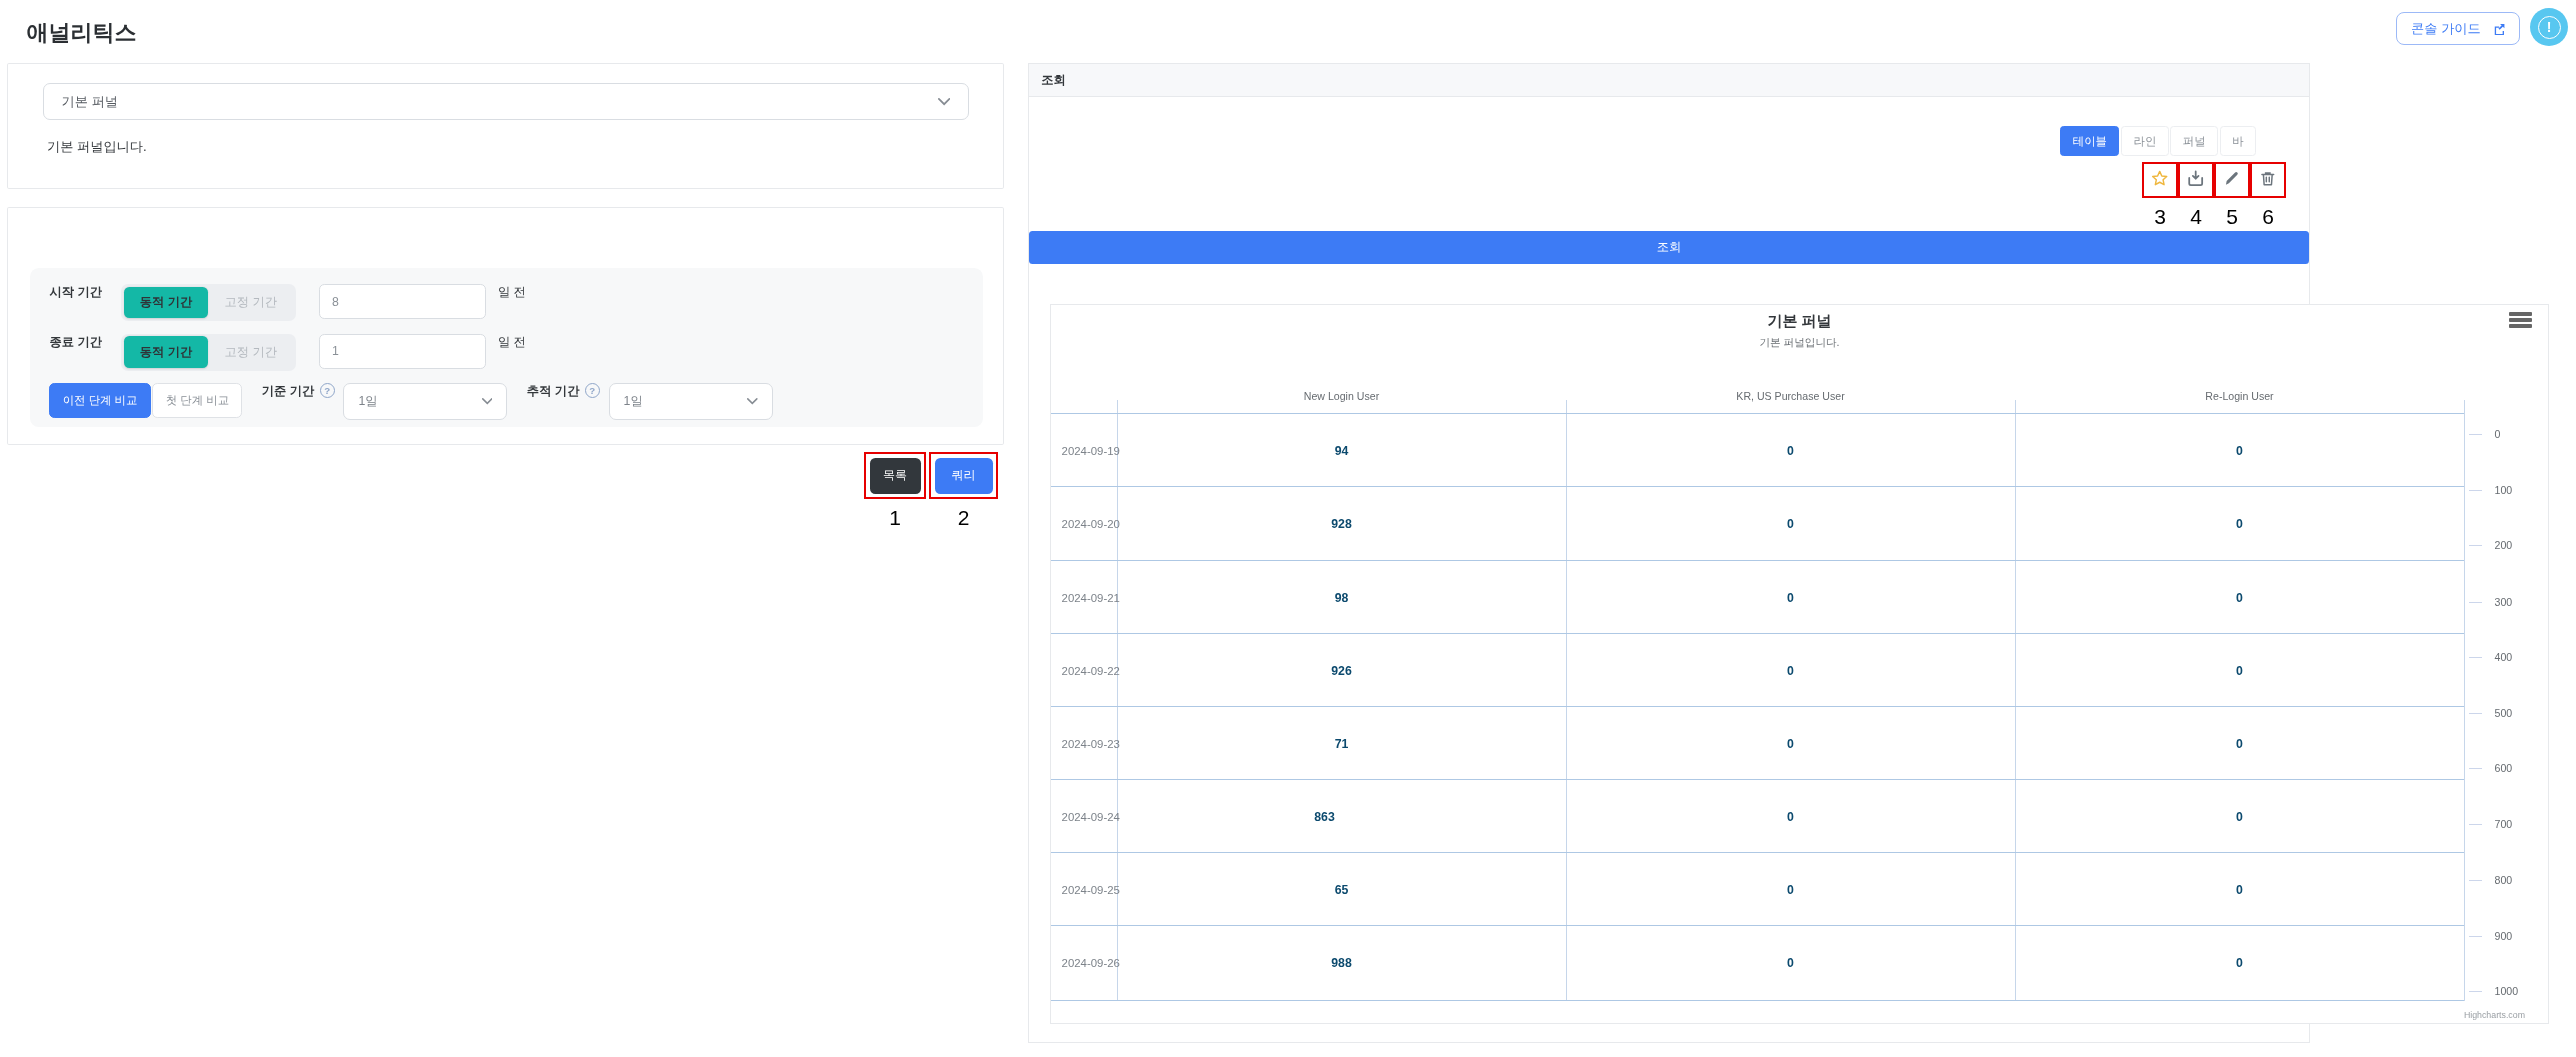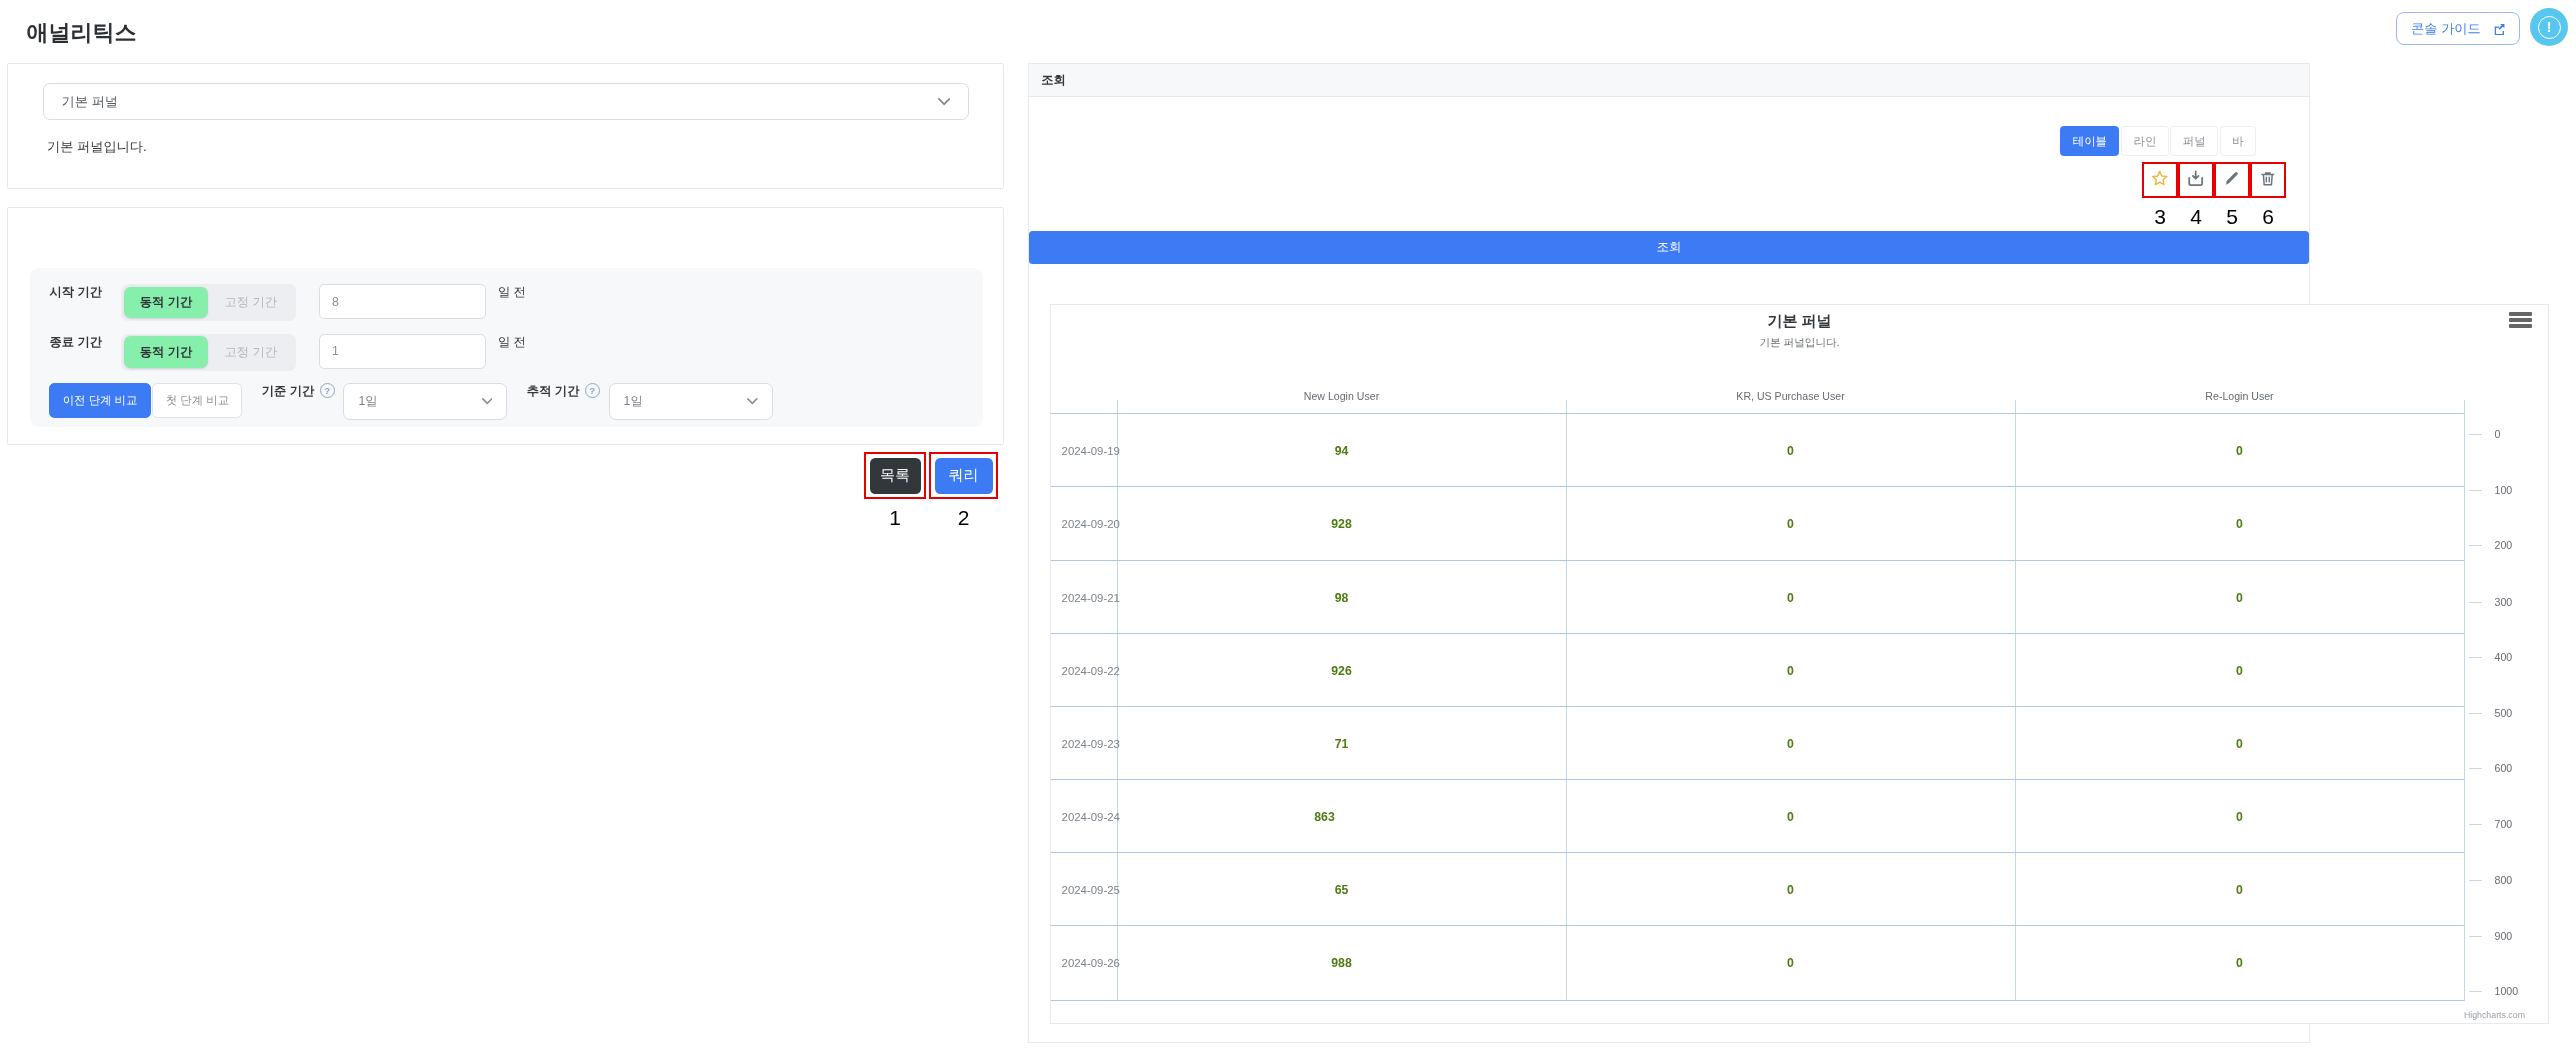--- a/index.html
+++ b/index.html
@@ -25,38 +25,38 @@
   .funnel-desc { position:absolute; left:39px; top:74px; font-size:13.2px; color:#33373b; }
 
   .card-settings { left:7px; top:207px; width:997px; height:238px; }
   .card-settings .card-head { height:48px; background:#f7f8f9; border-bottom:0.9px solid #e7e9ec; display:flex; align-items:center;
     padding:0 22px; font-size:13.2px; font-weight:700; color:#33373b; }
   .settings-box { position:absolute; left:22px; top:60px; width:953px; height:159px; background:#f7f8f9; border-radius:8.8px; padding:16px 19.4px; }
   .set-row { display:flex; height:39px; margin-bottom:10.6px; }
   .set-label { width:63px; font-size:12.3px; font-weight:700; color:#33373b; margin-right:8.8px; }
   .toggle { background:#eceef1; border-radius:7px; padding:2.6px; display:flex; height:37px; margin-right:23px; }
   .toggle .opt { padding:0 16px; display:flex; align-items:center; font-size:12.3px; border-radius:5.3px; color:#b4b9bf; cursor:pointer; white-space:nowrap; }
-  .toggle .opt.on { background:#86efac; color:#2f3337; font-weight:700; box-shadow:0 0.9px 1.8px rgba(0,0,0,.12);border-radius:7px; }
+  .toggle .opt.on { background:#14b8a6; color:#2f3337; font-weight:700; box-shadow:0 0.9px 1.8px rgba(0,0,0,.12); }
   .num-input { width:167px; height:35px; border:0.9px solid #d9dde2; border-radius:5.3px; background:#fff; padding:0 12.3px;
     font-size:12.3px; color:#8a9097; font-family:inherit; }
   .suffix { margin-left:12.3px; font-size:12.3px; color:#33373b; }
   .cmp-btn { height:35px; padding:0 12.3px; font-size:11.4px; border-radius:5.3px; display:flex; align-items:center; cursor:pointer; white-space:nowrap; }
   .cmp-btn.primary { background:#3d7bf5; color:#fff; border:0.9px solid #3d7bf5; }
   .cmp-btn.ghost { background:#fff; color:#8a9097; border:0.9px solid #dfe2e6; margin-left:1.8px; }
   .inline-label { font-size:12.3px; font-weight:700; color:#33373b; margin:0 5.3px 0 19.4px; white-space:nowrap; }
   .qmark { width:15px; height:15px; border:0.9px solid #8fa6c9; border-radius:50%; color:#8fa6c9; font-size:9.7px; font-weight:700;
     display:inline-flex; align-items:center; justify-content:center; margin-right:8.8px; }
   .mini-select { width:164px; height:37px; border:0.9px solid #d9dde2; border-radius:7px; background:#fff; display:flex; align-items:center;
     padding:0 14px; font-size:12.3px; color:#7d838a; cursor:pointer; }
   .mini-select .chev { margin-left:auto; }
 
   
   .action-wrap { position:absolute; top:452px; display:flex; flex-direction:column; align-items:center; }
   .redbox { border:2.6px solid #e60000; padding:3.5px; }
-  .btn { height:36px; border:none; border-radius:5.3px; font-size:15px; color:#fff; cursor:pointer; font-family:inherit; }
+  .btn { height:36px; border:none; border-radius:5.3px; font-size:12px; color:#fff; cursor:pointer; font-family:inherit; }
   .btn-dark { background:#32373c; width:51px; }
   .btn-blue { background:#3d7bf5; width:58px; }
   .anno-num { margin-top:7px; font-size:21px; color:#000; }
 
   
   .result-panel { position:absolute; left:1028px; top:63px; width:1282px; height:980px; border:0.9px solid #e7e9ec; background:#fff; }
   .result-head { height:33px; background:#f7f8fa; border-bottom:0.9px solid #e7e9ec; display:flex; align-items:center; padding:0 12.3px;
     font-size:12.3px; font-weight:700; color:#33373b; }
   .tabs { position:absolute; right:53px; top:62px; display:flex; gap:1.8px; }
   .tab { height:30px; padding:0 11.4px; display:flex; align-items:center; font-size:11.4px; border-radius:3.5px; background:#fff;
@@ -73,21 +73,21 @@
   .chart-title { position:absolute; top:7px; left:0; width:100%; text-align:center; font-size:15px; font-weight:600; color:#33373b; }
   .chart-sub { position:absolute; top:31px; left:0; width:100%; text-align:center; font-size:10.6px; color:#666b70; }
   .burger { position:absolute; right:16px; top:7px; width:23px; cursor:pointer; }
   .burger div { height:3.5px; background:#666; border-radius:0.9px; margin-bottom:2.6px; }
   .col-head { position:absolute; top:85px; width:449px; text-align:center; font-size:10.6px; color:#666b70; }
   .vline { position:absolute; top:95px; height:601px; width:0.9px; background:#c6d6ea; }
   .trow { position:absolute; left:0; width:1413px; height:74px; border-top:0.9px solid #aec8e4; }
   .trow:last-of-type { border-bottom:0.9px solid #aec8e4; }
   .trow .date { position:absolute; left:10.6px; top:0; height:100%; display:flex; align-items:center; font-size:11.4px; color:#7d838a; }
   .trow .val { position:absolute; top:0; width:449px; height:100%; display:flex; align-items:center; justify-content:center;
-    font-size:12.3px; font-weight:700; color:#4d7c0f; }
+    font-size:12.3px; font-weight:700; color:#0c4a6e; }
   .ytick { position:absolute; left:1418px; display:flex; align-items:center; height:14px; }
   .ytick .dash { width:13.2px; height:0.9px; background:#ccd6eb; margin-right:12.3px; }
   .ytick .tlabel { font-size:10.6px; color:#666b70; }
   .credit { position:absolute; right:23px; top:705px; font-size:8.8px; color:#999ea3;text-align:center; }
 
   .chev svg, .ext svg { display:block; }
 </style>
 </head>
 <body>
 

